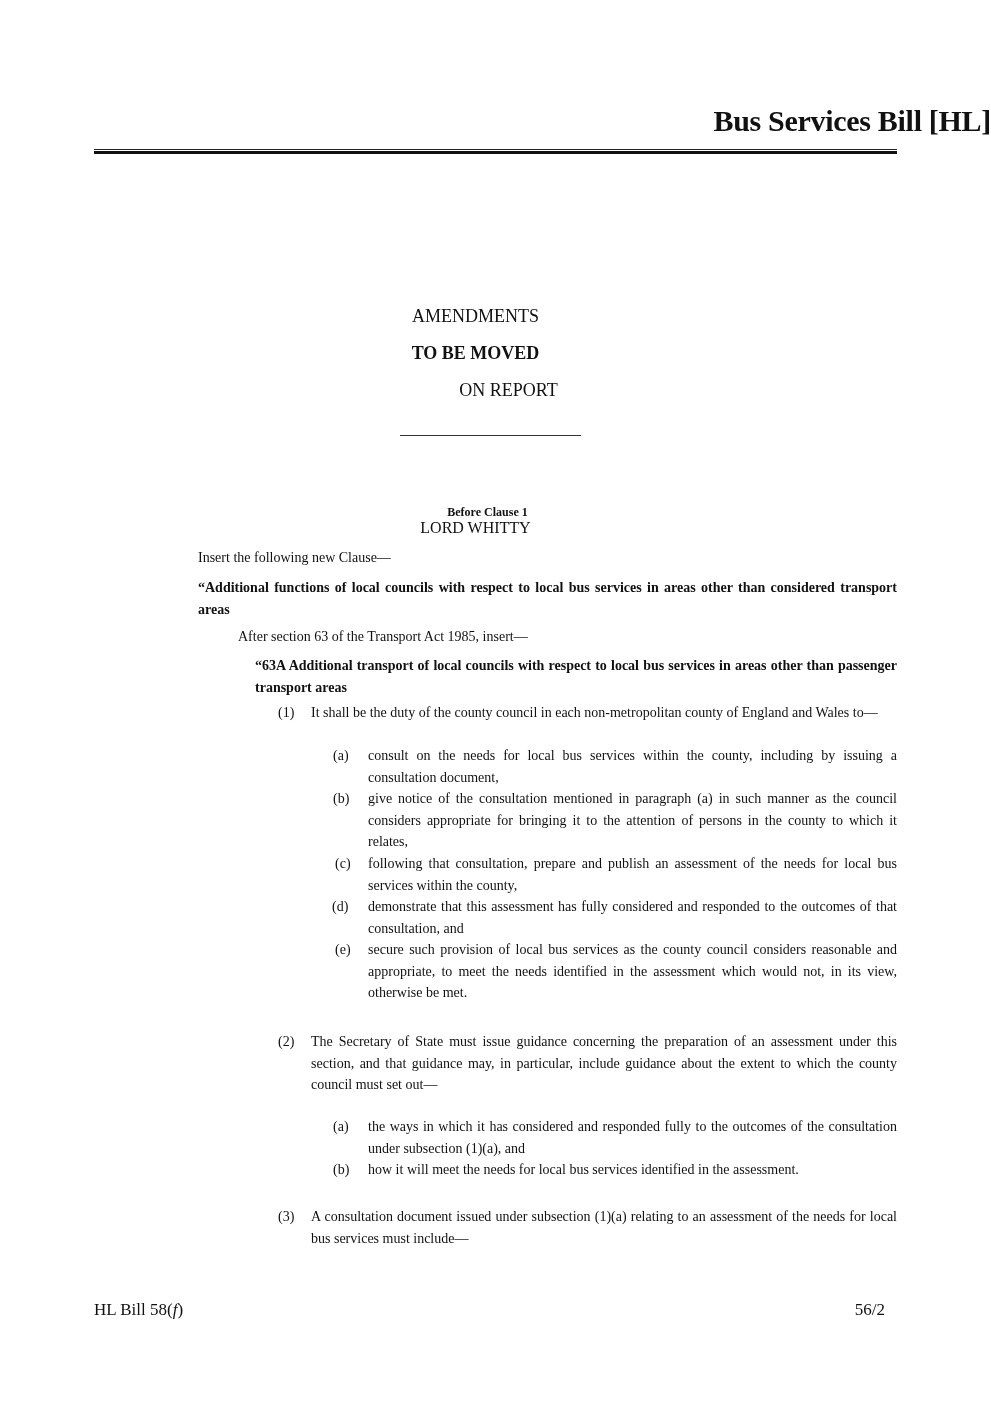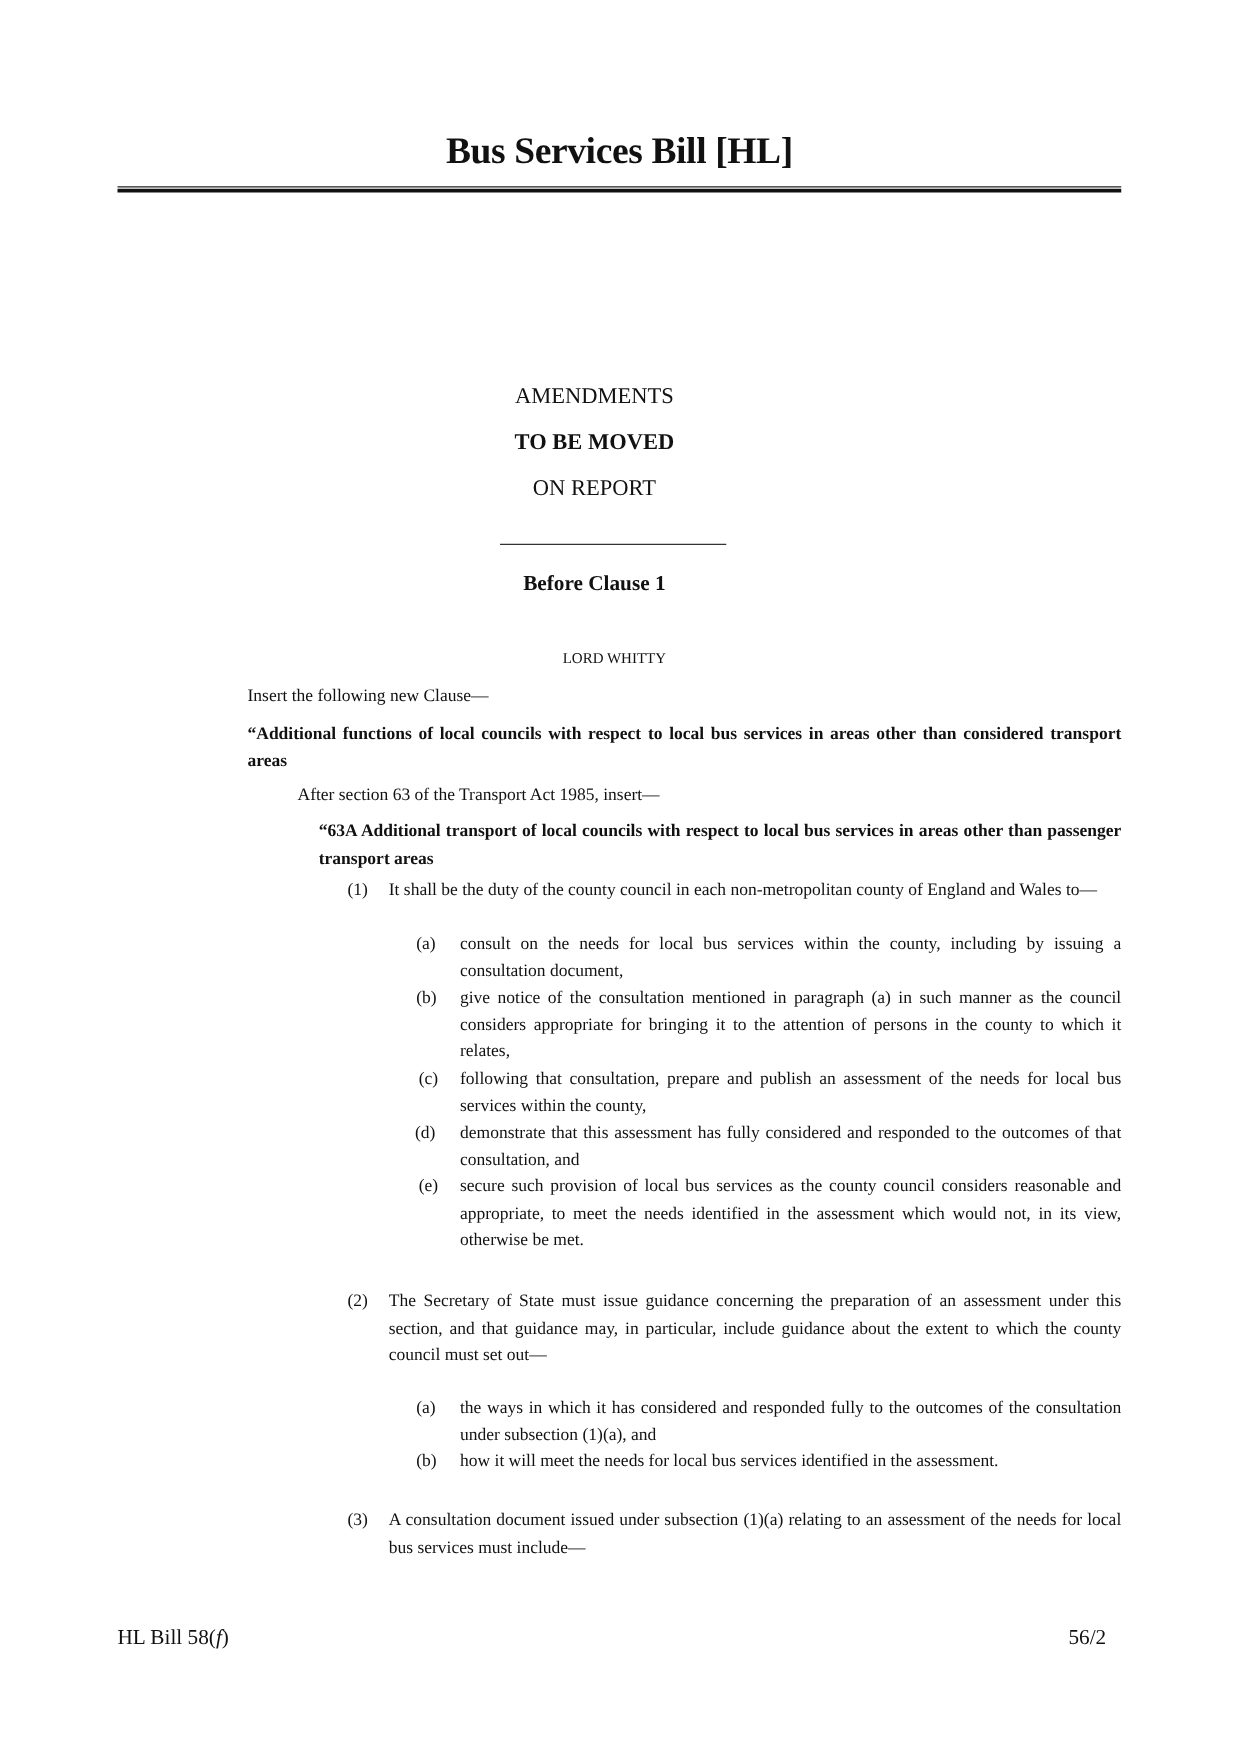--- a/index.html
+++ b/index.html
@@ -1,44 +1,44 @@
 <!DOCTYPE html>
 <html><head>
 <meta charset="utf-8">
 <style>
   html, body { margin:0; padding:0; background:#ffffff; }
   body { width:991px; height:1401px; position:relative; overflow:hidden;
          font-family:"Liberation Serif","DejaVu Serif",serif; color:#111; }
   .abs { position:absolute; }
-  .title { left:0; width:991px; top:104px; text-align:center; font-size:30px; font-weight:bold; letter-spacing:-0.3px; }
+  .title { left:0; width:991px; top:104px; text-align:right; font-size:30px; font-weight:bold; letter-spacing:-0.3px; }
   .rule-thin { left:94px; width:803px; top:149px; height:1px; background:#222; }
   .rule-thick { left:94px; width:803px; top:151px; height:3px; background:#111; }
   .center-line { left:0; width:951px; text-align:center; font-size:18px; }
   .short-rule { left:400px; width:181px; top:435px; height:1px; background:#333; }
   .bold { font-weight:bold; }
   .body-text { font-size:14px; line-height:21.5px; }
   .just { text-align:justify; text-align-last:left; }
   .item { position:absolute; }
   .item .lbl { position:absolute; white-space:nowrap; }
   .footer { font-size:17px; top:1268px;margin-top:32px; }
 </style>
 </head>
 <body>
 
 <div class="abs title">Bus Services Bill [HL]</div>
 <div class="abs rule-thin"></div>
 <div class="abs rule-thick"></div>
 
 <div class="abs center-line" style="top:306px;">AMENDMENTS</div>
 <div class="abs center-line" style="top:343px;font-weight:bold;">TO BE MOVED</div>
-<div class="abs center-line" style="top:380px;">ON REPORT</div>
+<div class="abs center-line" style="top:380px;margin-left:33px;">ON REPORT</div>
 <div class="abs short-rule"></div>
 
-<div class="abs center-line bold" style="top:457px; font-size:17px;">Before Clause 1</div>
-<div class="abs center-line" style="top:519px; font-size:12px;padding-left:16px;">LORD WHITTY</div>
+<div class="abs center-line bold" style="top:505px; font-size:12px;margin-left:12px;">Before Clause 1</div>
+<div class="abs center-line" style="top:519px; font-size:16px;">LORD WHITTY</div>
 
 <div class="abs body-text" style="left:198px; top:547px;">Insert the following new Clause—</div>
 
 <div class="abs body-text bold just" style="left:198px; width:699px; top:577px;">“Additional functions of local councils with respect to local bus services in areas other than considered transport areas</div>
 
 <div class="abs body-text" style="left:238px; top:626px;">After section 63 of the Transport Act 1985, insert—</div>
 
 <div class="abs body-text bold just" style="left:255px; width:642px; top:655px;">“63A Additional transport of local councils with respect to local bus services in areas other than passenger transport areas</div>
 
 <div class="item body-text" style="left:311px; width:586px; top:702px;">

